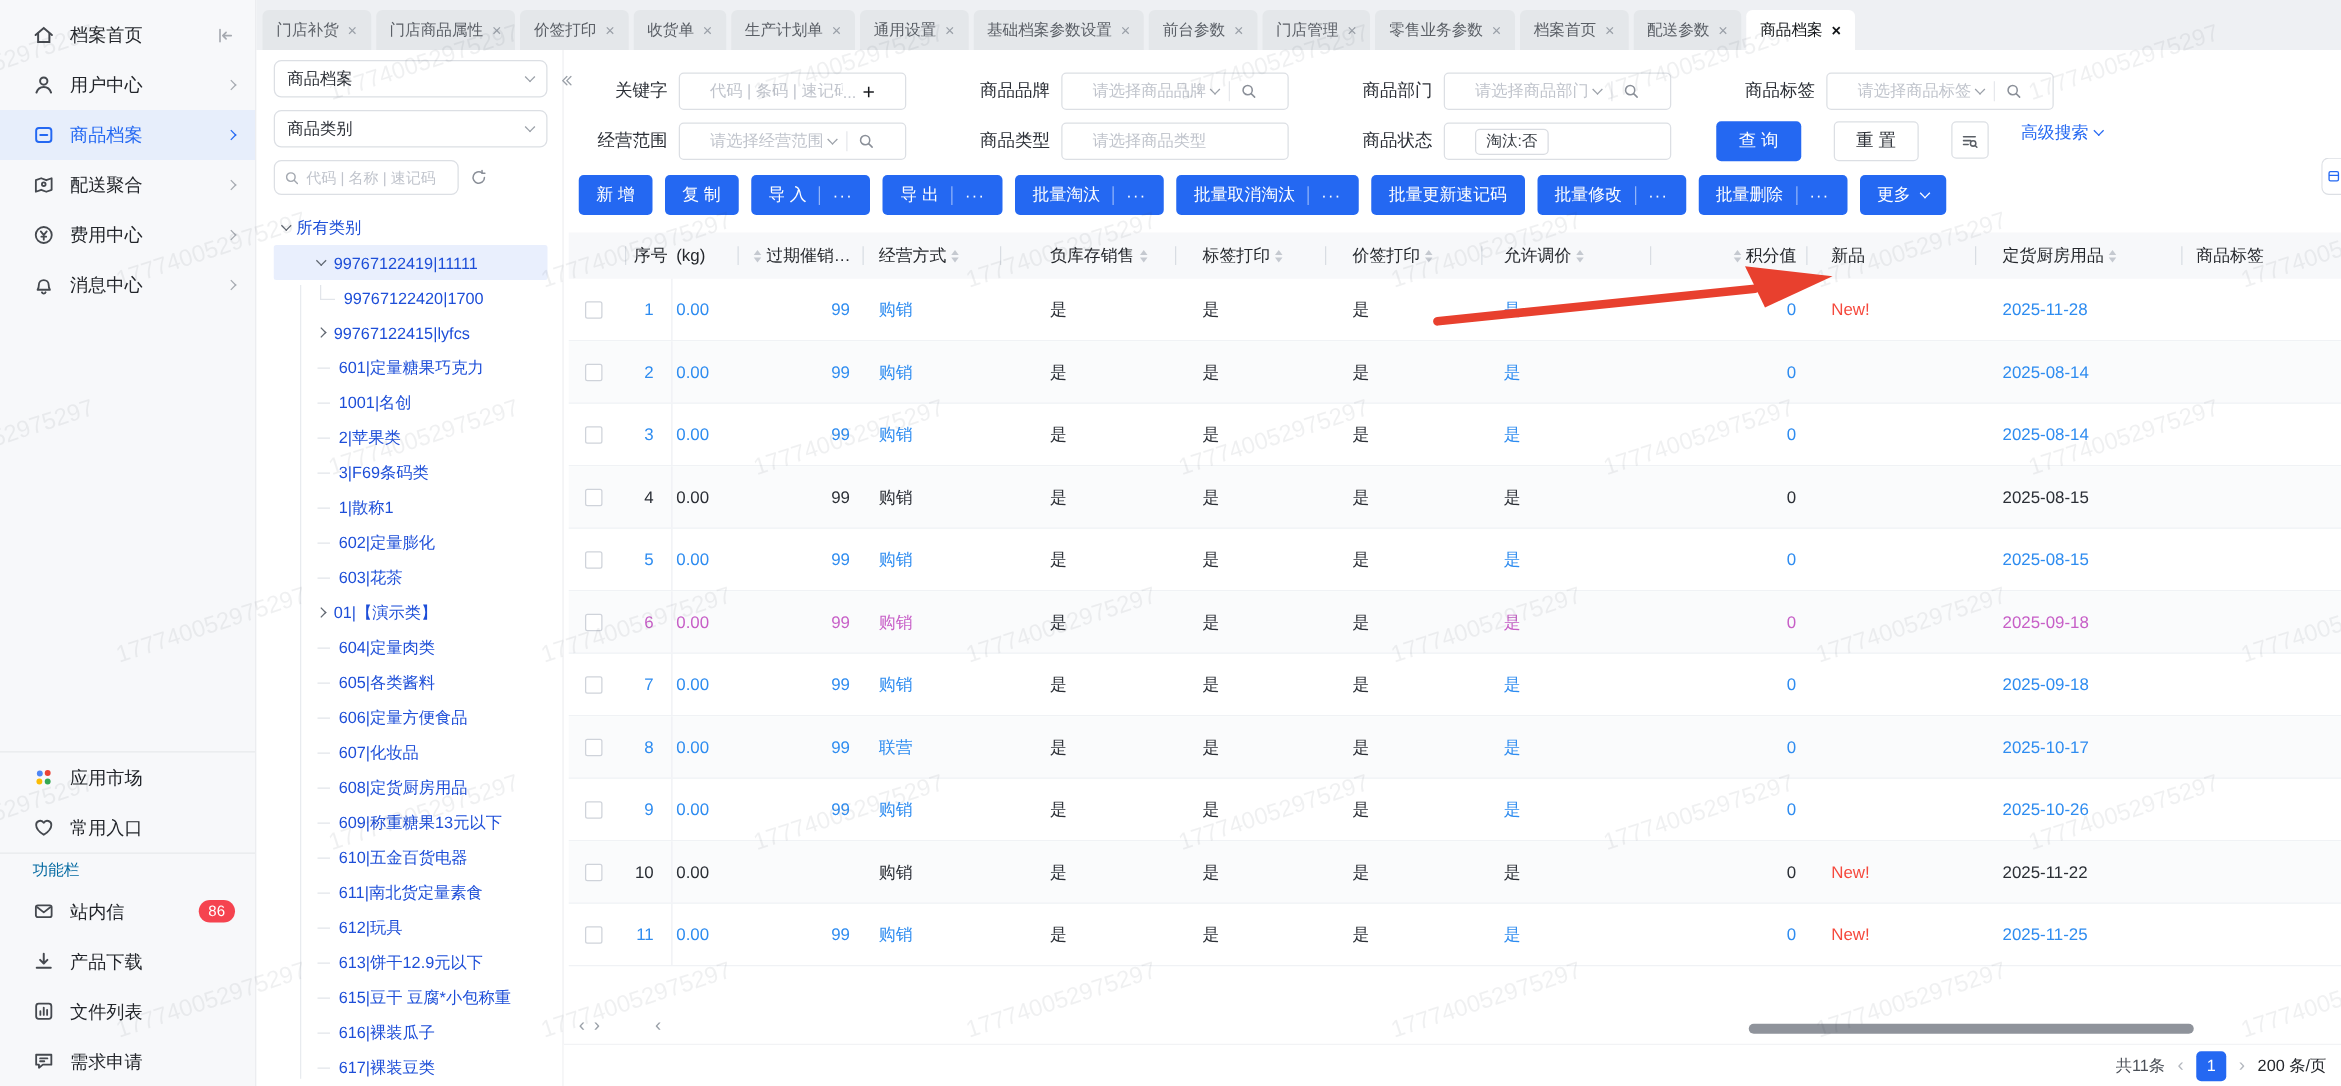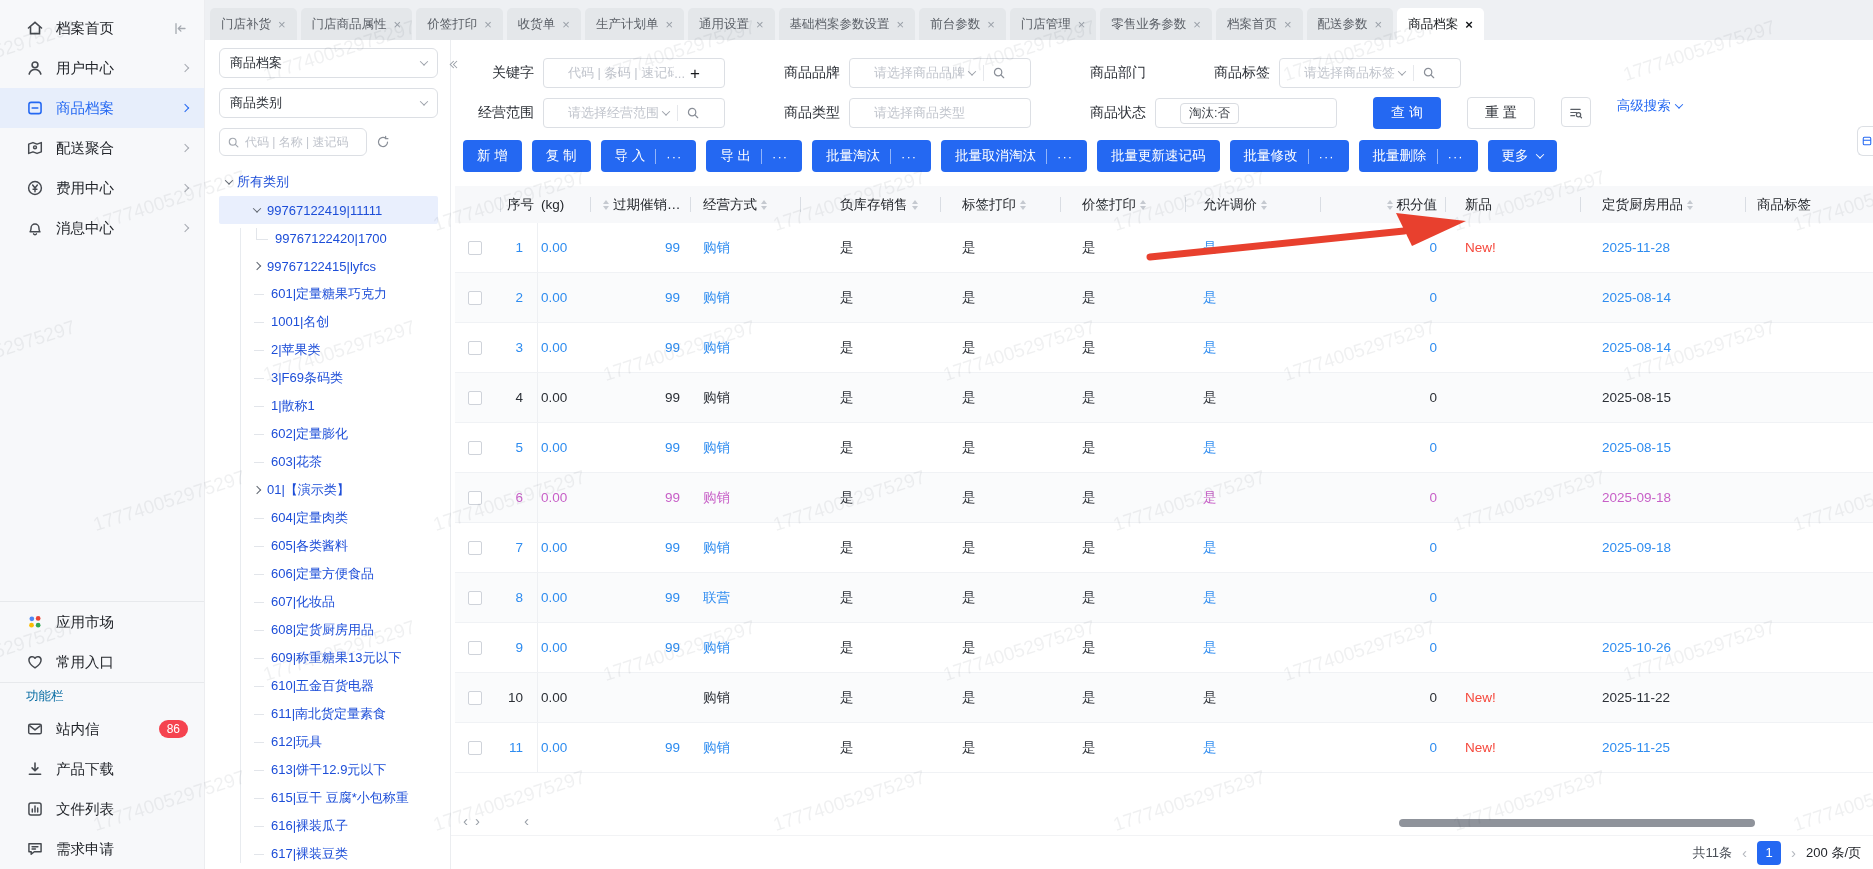--- a/index.html
+++ b/index.html
@@ -520,20 +520,31 @@
               <span class="vdiv"></span>
               <span class="fsearch">
                   <svg viewBox="0 0 16 16" fill="none" stroke="currentColor" stroke-width="1.4" stroke-linecap="round">
                     <circle cx="7" cy="7" r="4.2"></circle>
                     <path d="M10.2 10.2 13.4 13.4"></path>
                   </svg>
                 </span>
             </div>
             <div class="f-gap"></div>
             <div class="f-label">商品部门</div>
+            <div class="field">
+              <span class="ph">请选择商品部门</span>
+              <span class="fchev chev down sm"></span>
+              <span class="vdiv"></span>
+              <span class="fsearch">
+                  <svg viewBox="0 0 16 16" fill="none" stroke="currentColor" stroke-width="1.4" stroke-linecap="round">
+                    <circle cx="7" cy="7" r="4.2"></circle>
+                    <path d="M10.2 10.2 13.4 13.4"></path>
+                  </svg>
+                </span>
+            </div>
             <div class="f-gap"></div>
             <div class="f-label">商品标签</div>
             <div class="field">
               <span class="ph">请选择商品标签</span>
               <span class="fchev chev down sm"></span>
               <span class="vdiv"></span>
               <span class="fsearch">
                   <svg viewBox="0 0 16 16" fill="none" stroke="currentColor" stroke-width="1.4" stroke-linecap="round">
                     <circle cx="7" cy="7" r="4.2"></circle>
                     <path d="M10.2 10.2 13.4 13.4"></path>
@@ -846,20 +857,21 @@
               <div class="td c3 dyn">0.00</div>
               <div class="td c4 dyn">99</div>
               <div class="td c5 dyn">联营</div>
               <div class="td c6 stat">是</div>
               <div class="td c7 stat">是</div>
               <div class="td c8 stat">是</div>
               <div class="td c9 dyn">是</div>
               <div class="td c10 stat"></div>
               <div class="td c11 dyn">0</div>
               <div class="td c12 newf"></div>
+              <div class="td c13 dyn">2025-10-17</div>
               <div class="td c14 stat"></div>
             </div>
             <div class="trow row-link">
               <div class="td c1">
                 <span class="cb"></span>
               </div>
               <div class="td c2 dyn">9</div>
               <div class="td c3 dyn">0.00</div>
               <div class="td c4 dyn">99</div>
               <div class="td c5 dyn">购销</div>

